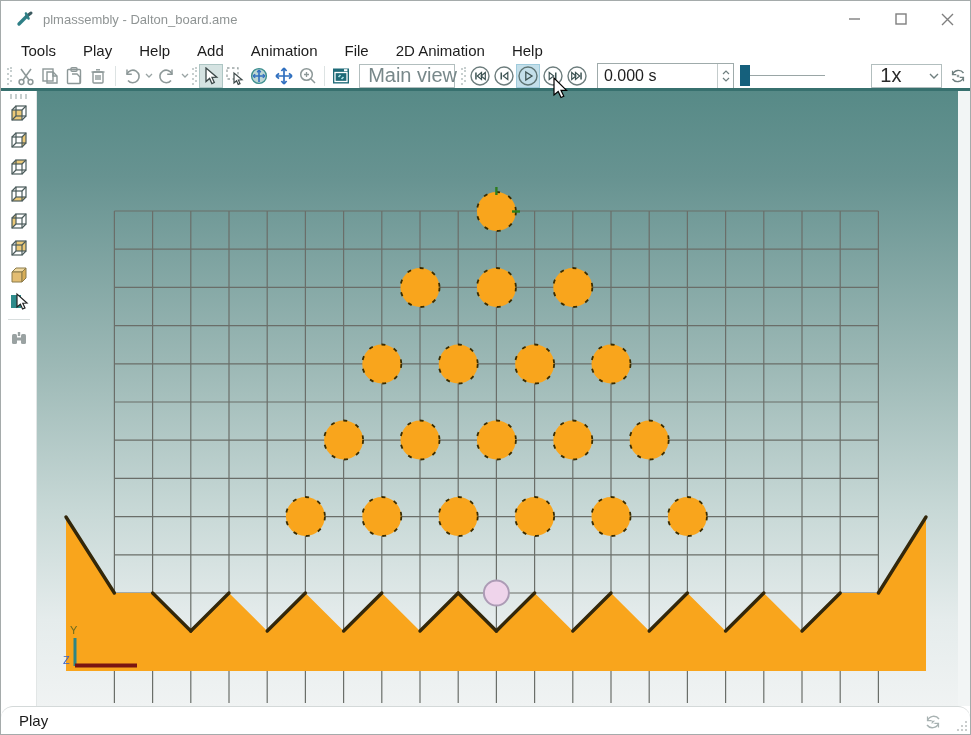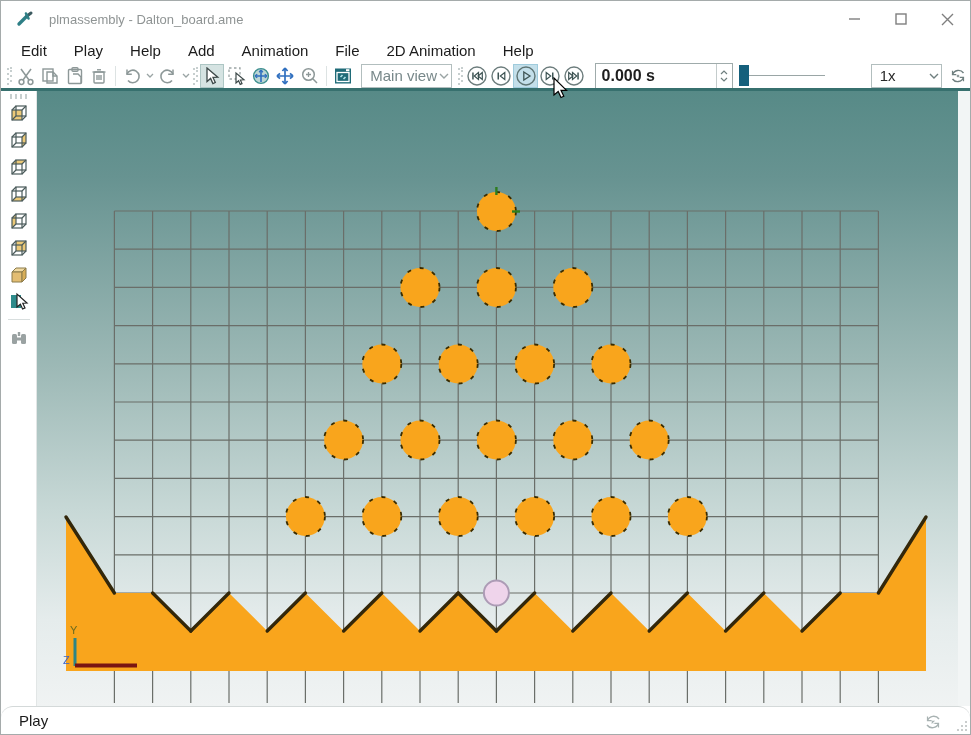--- a/index.html
+++ b/index.html
@@ -1,44 +1,44 @@
 <!DOCTYPE html>
 <html><head>
 <meta charset="utf-8">
 <style>
   html,body{margin:0;padding:0;background:#cfd4d4;font-family:"Liberation Sans",sans-serif;}
   .window{position:relative;width:971px;height:735px;background:#ffffff;border:1px solid #a5abab;
           box-sizing:border-box;overflow:hidden;}
   
   .titlebar{position:absolute;left:0;top:0;right:0;height:36px;background:#fff;display:flex;align-items:center;}
   .app-icon{margin-left:14px;width:20px;height:20px;}
-  .title-text{margin-left:14px;font-size:13px;color:#8f9494;}
+  .title-text{margin-left:8px;font-size:13px;color:#8f9494;}
   .win-controls{position:absolute;right:0;top:0;height:36px;display:flex;}
   .win-btn{width:46px;height:36px;display:flex;align-items:center;justify-content:center;}
   
   .menubar{position:absolute;left:0;top:36px;right:0;height:26px;background:#fff;display:flex;align-items:center;
            padding-left:20px;gap:27px;font-size:15px;color:#1c1c1c;}
   .menu-item{white-space:nowrap;cursor:default;}
   
   .toolbar{position:absolute;left:0;top:62px;right:0;height:25px;background:#fff;display:flex;align-items:center;padding-left:4px;}
   .grip{width:5px;height:18px;margin:0 2px;
         background:repeating-linear-gradient(0deg,#c7cfcf 0 2px,transparent 2px 5px),
                    repeating-linear-gradient(0deg,#c7cfcf 0 2px,transparent 2px 5px);
         background-size:2px 100%,2px 100%;background-position:0 0,3px 2px;background-repeat:repeat-y;}
   .tb-btn{width:26px;height:24px;display:flex;align-items:center;justify-content:center;border:1px solid transparent;box-sizing:border-box;}
   .tb-btn.active{background:#d5e3e2;border-color:#adc6c4;}
   .tb-btn.play-hl{background:#c3dfea;border-color:#9fcbdc;}
   .tb-sep{width:1px;height:20px;background:#dde3e3;margin:0 4px;}
   .tb-chev{width:12px;height:24px;display:flex;align-items:center;justify-content:center;}
   .combo{height:24px;background:#fff;border:1px solid #b2bebe;display:flex;align-items:center;box-sizing:border-box;margin-left:40px;}
-  .combo .val{font-size:15px;padding-left:8px;flex:1;white-space:nowrap;}
+  .combo .val{font-size:20px;padding-left:8px;flex:1;white-space:nowrap;}
   .combo-mainview{width:96px;margin-left:6px;color:#78888a;}
   .combo-speed{width:76px;color:#2a2a2a;}
   .timefield{width:148px;height:26px;border:1px solid #9fabab;background:#fff;display:flex;box-sizing:border-box;margin-left:8px;}
-  .timefield .tval{flex:1;font-size:16px;color:#1e1e1e;padding:3px 0 0 6px;font-weight:bold;}
+  .timefield .tval{flex:1;font-size:16px;color:#1e1e1e;padding:3px 0 0 6px;}
   .spin{width:15px;border-left:1px solid #c4cccc;display:flex;flex-direction:column;align-items:center;justify-content:center;gap:2px;}
   .slider{position:relative;width:92px;height:24px;margin-left:6px;margin-right:6px;}
   .slider .track{position:absolute;left:0;right:0;top:11px;height:1px;background:#9aa6a6;}
   .slider .handle{position:absolute;left:0;top:1px;width:10px;height:21px;background:#15607c;}
   
   .canvas-sep{position:absolute;left:0;top:87px;right:0;height:3px;background:#37706e;}
   
   .sidebar{position:absolute;left:0;top:90px;width:36px;height:615px;background:#fff;border-right:1px solid #e2e6e6;
            display:flex;flex-direction:column;align-items:center;box-sizing:border-box;}
   .sb-grip{width:18px;height:5px;margin-top:3px;
@@ -84,21 +84,21 @@
       </div>
       <div class="win-btn">
         <svg width="13" height="13" viewBox="0 0 13 13">
             <path d="M1,1 L12,12 M12,1 L1,12" stroke="#7f7f7f" stroke-width="1.4"></path>
           </svg>
       </div>
     </div>
   </div>
 
   <div class="menubar">
-    <span class="menu-item">Edit</span>
+    <span class="menu-item">Tools</span>
     <span class="menu-item">Play</span>
     <span class="menu-item">Help</span>
     <span class="menu-item">Add</span>
     <span class="menu-item">Animation</span>
     <span class="menu-item">File</span>
     <span class="menu-item">2D Animation</span>
     <span class="menu-item">Help</span>
   </div>
 
   <div class="toolbar">

